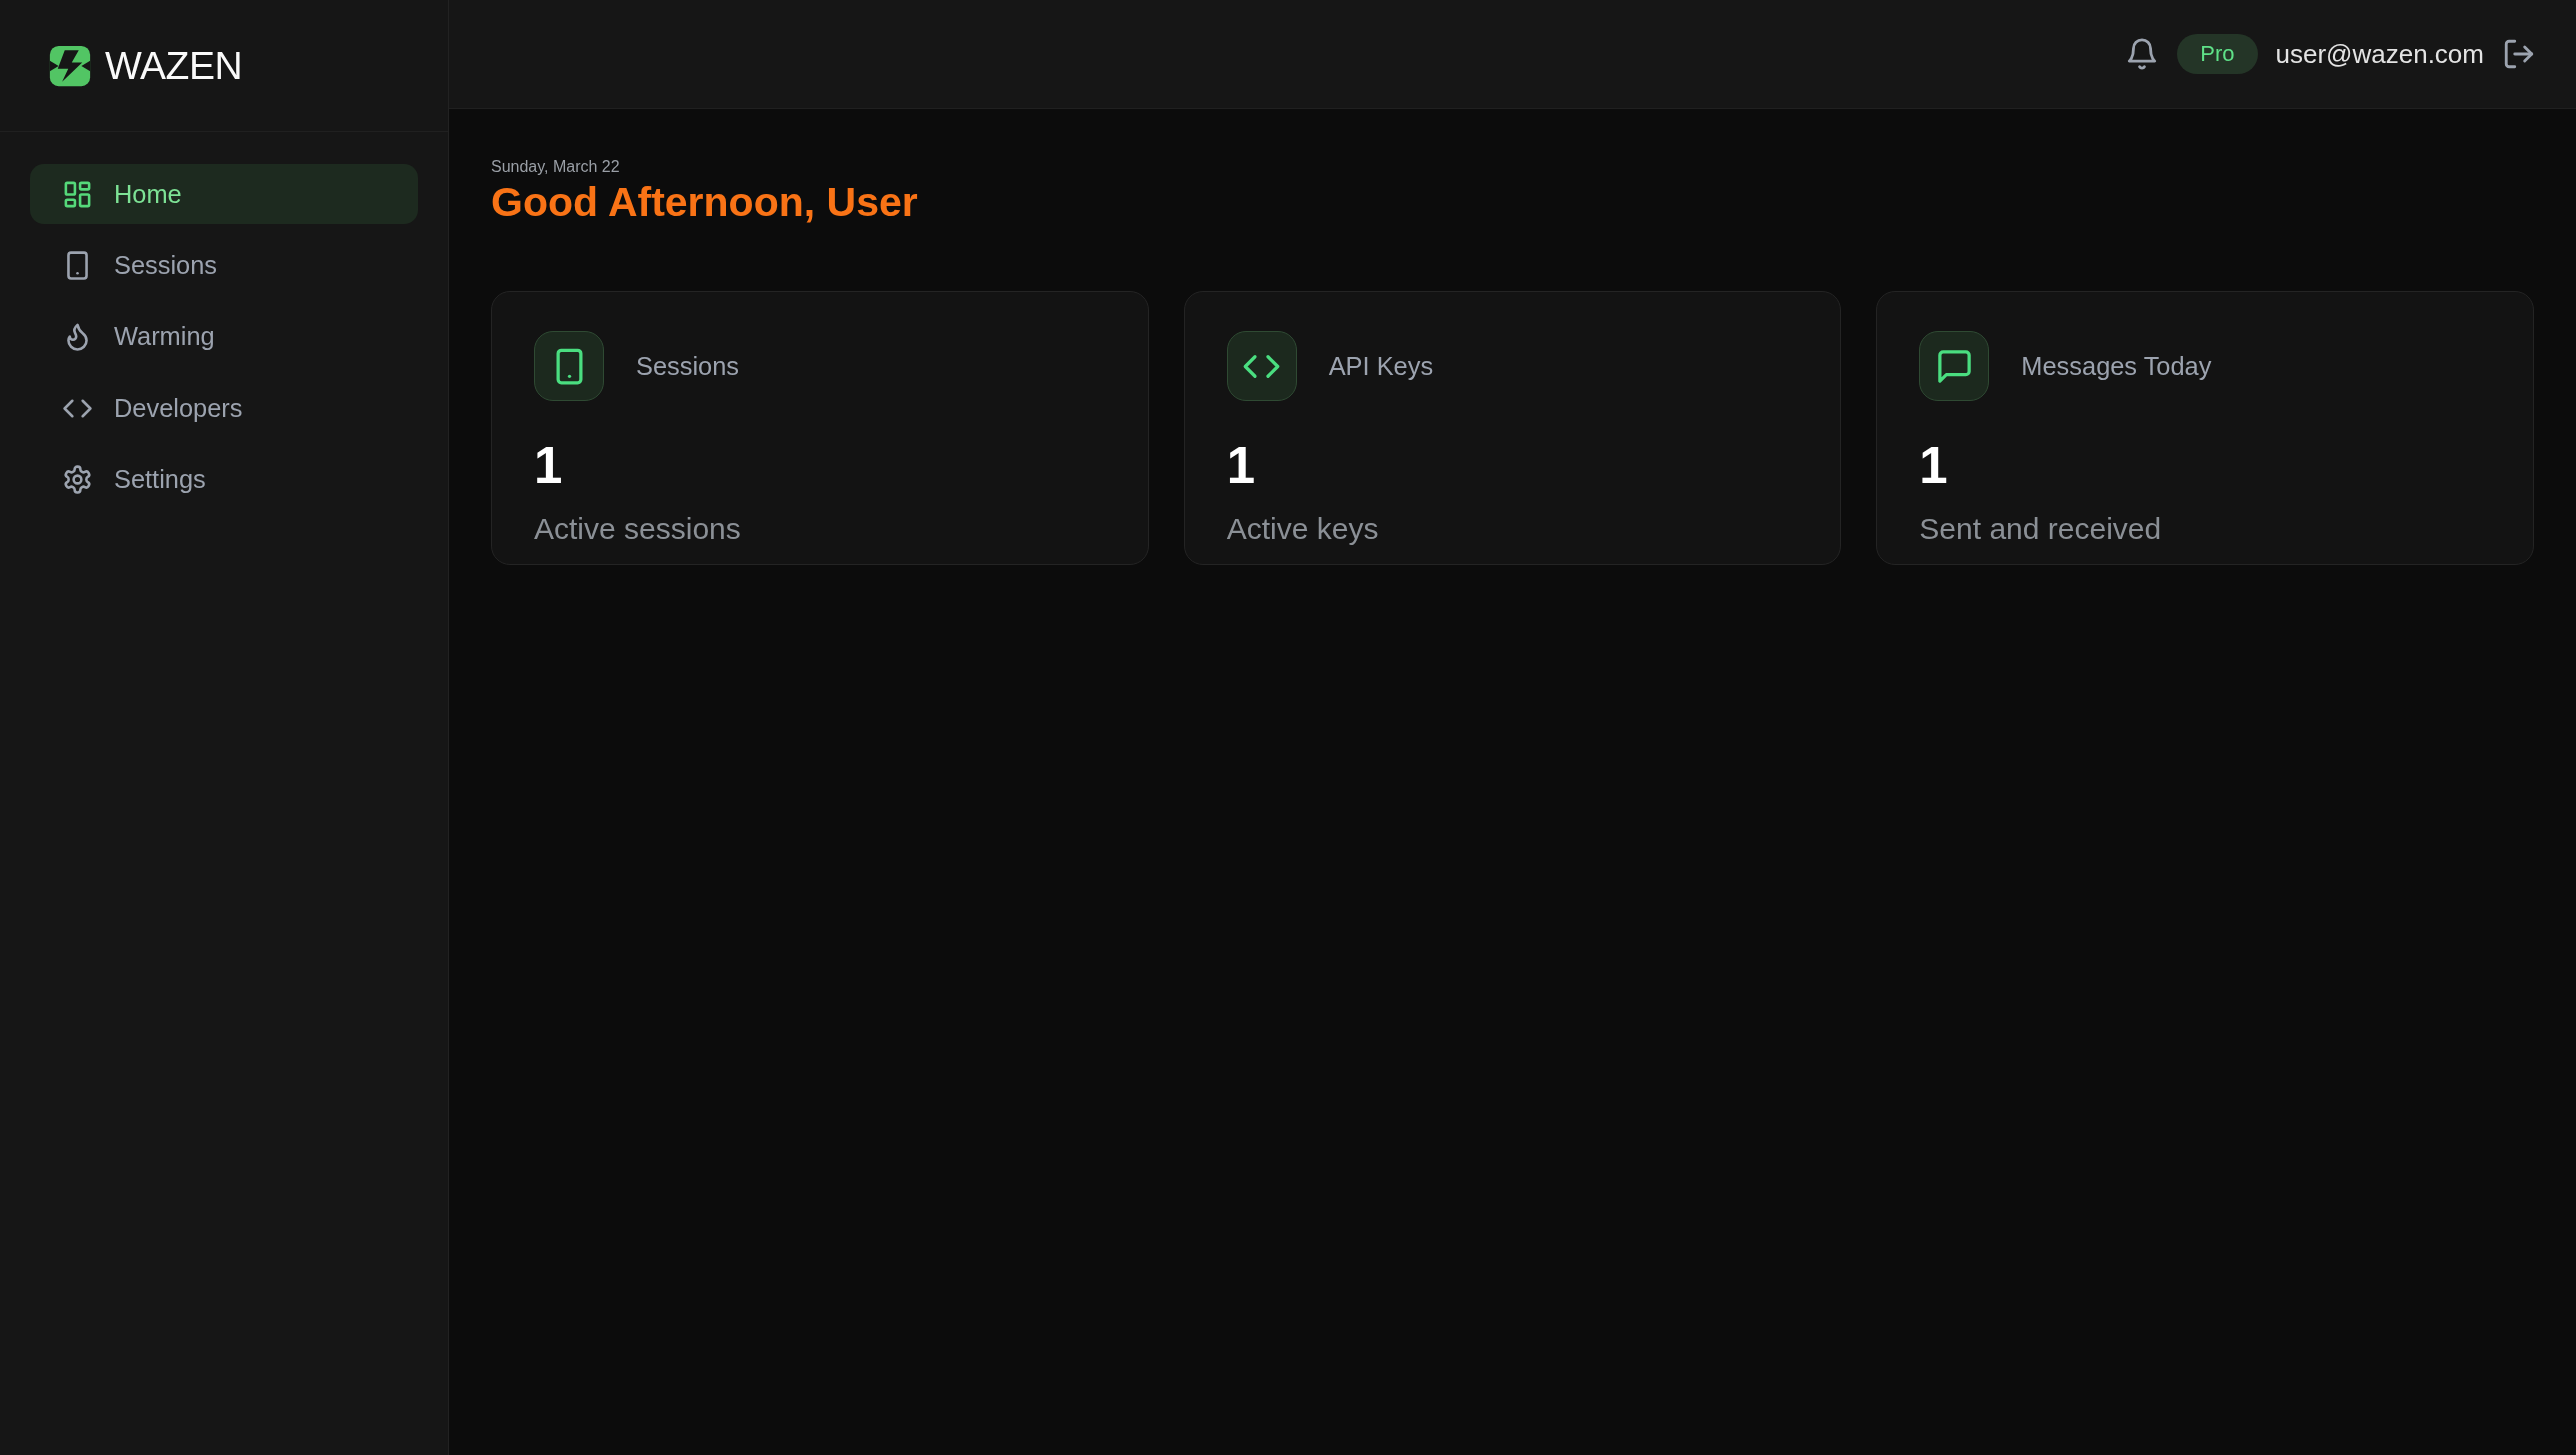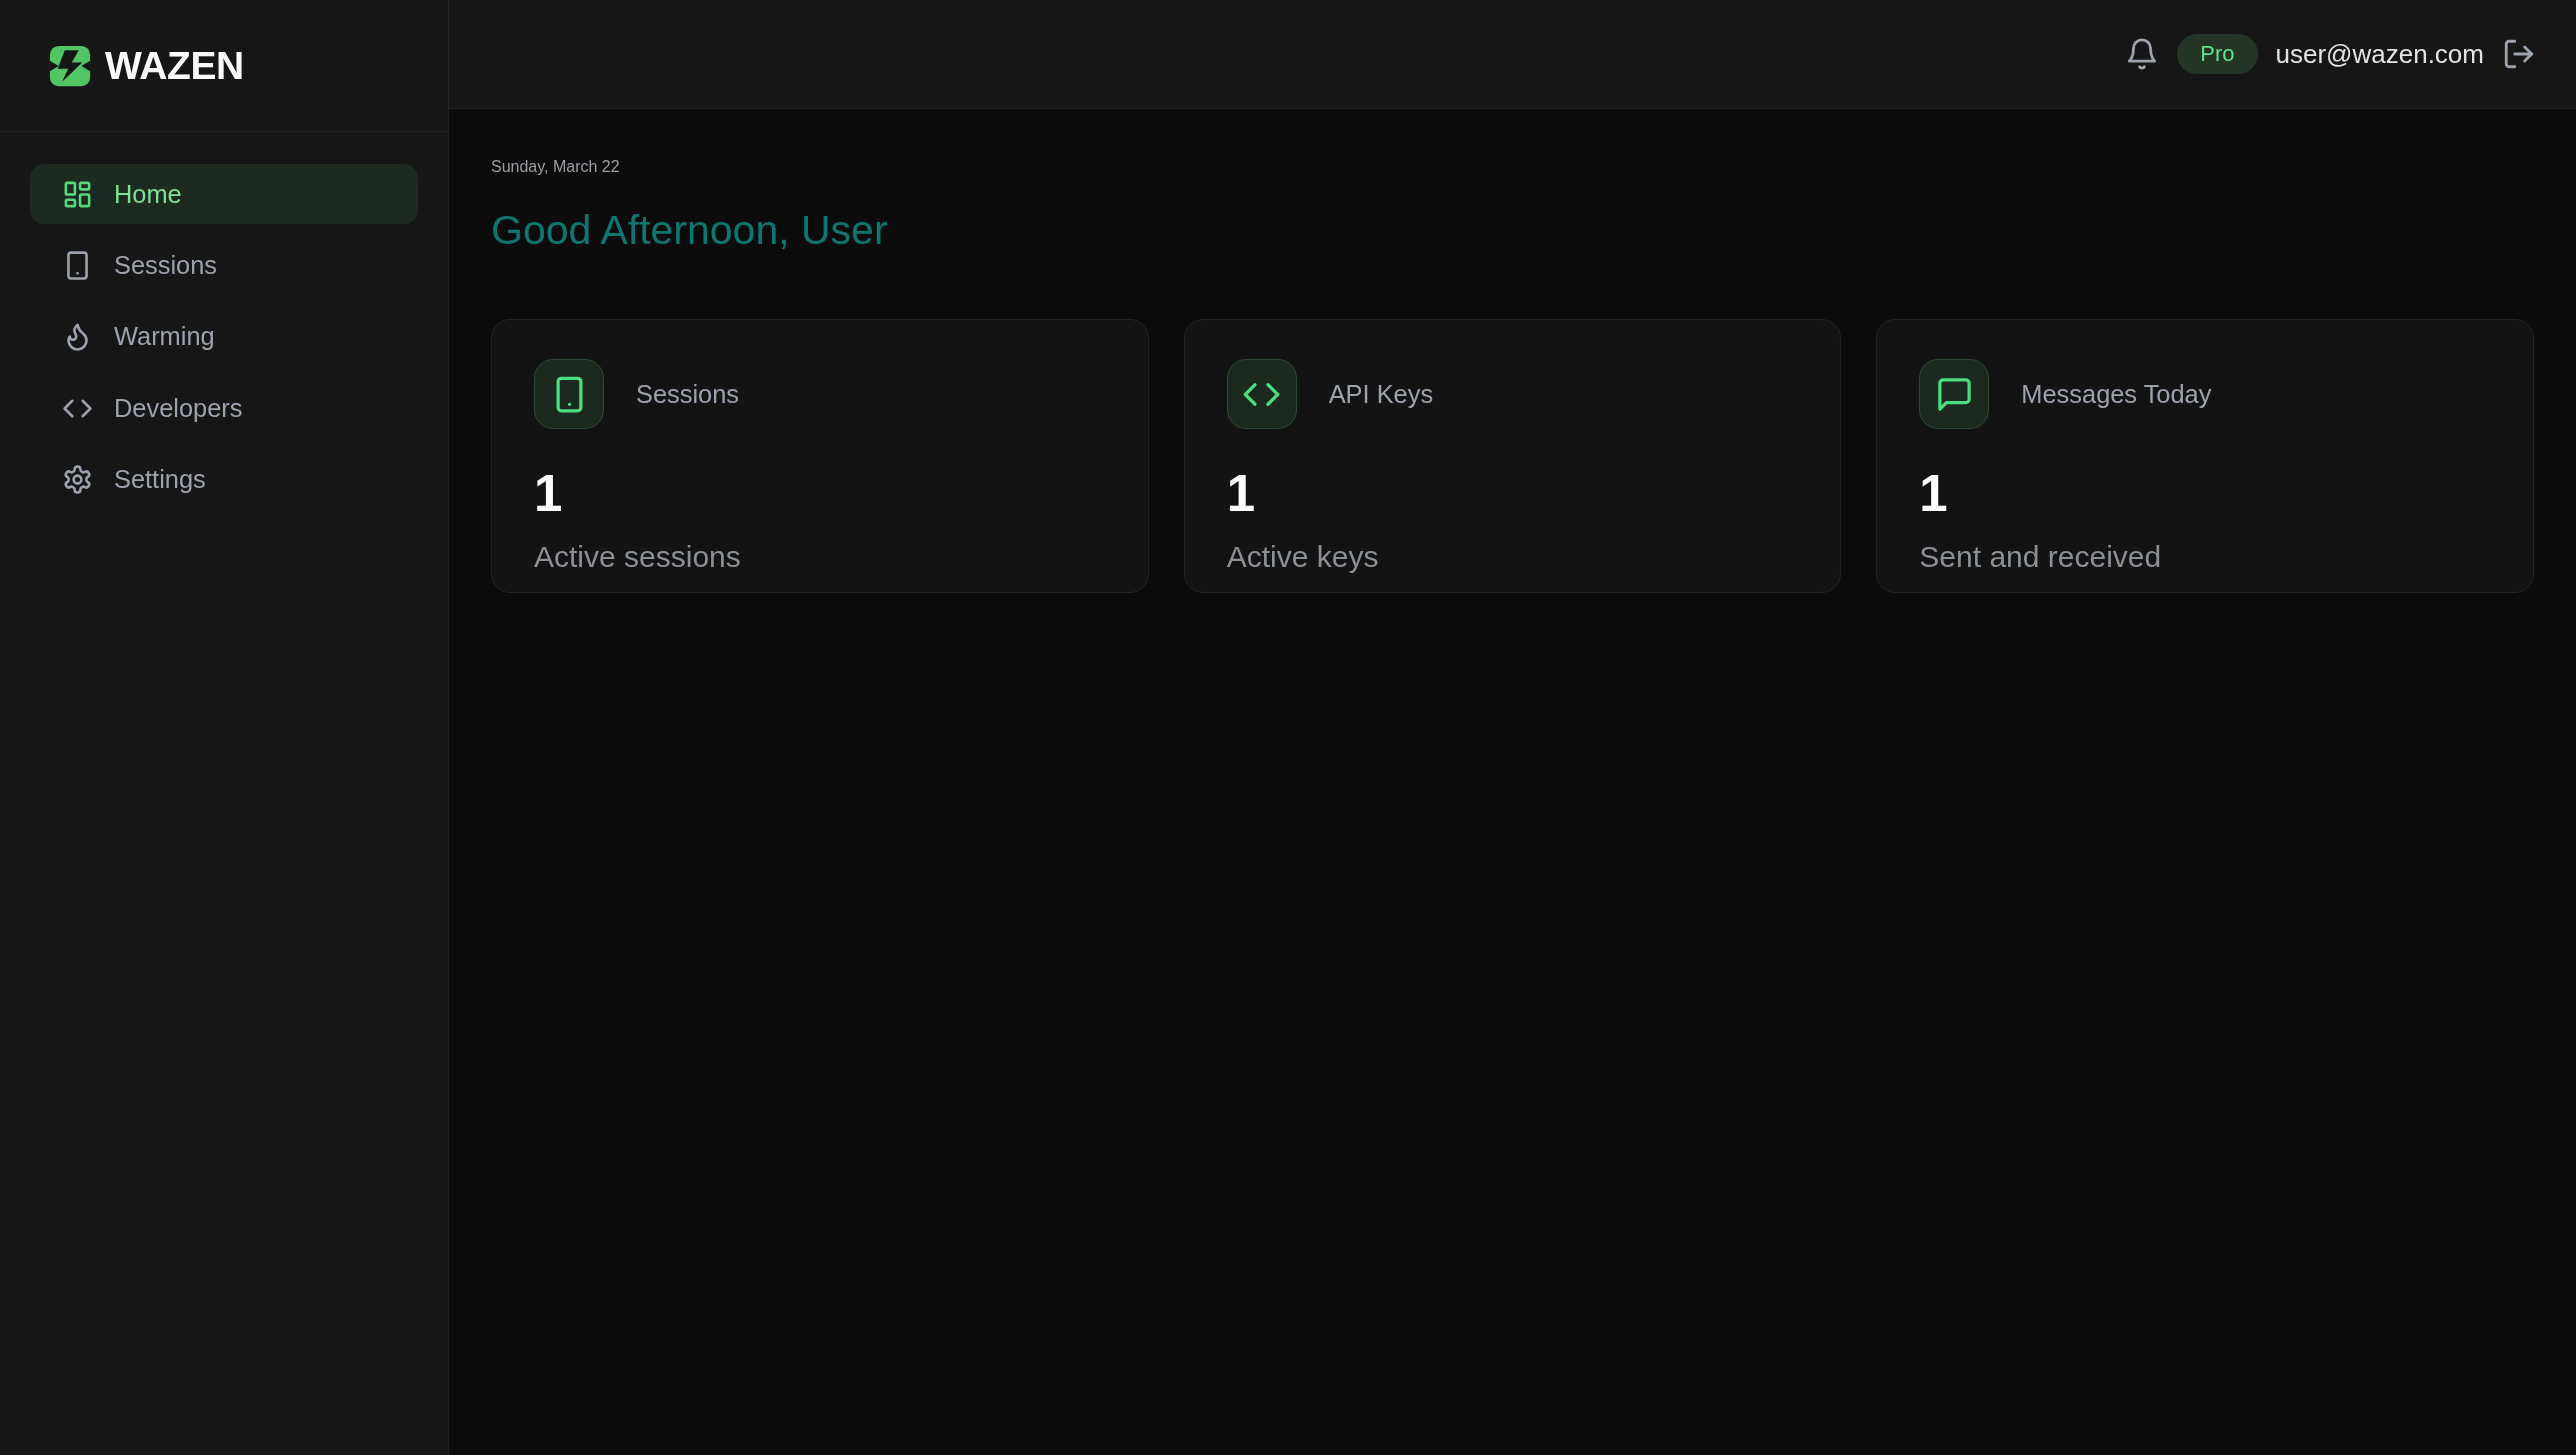--- a/index.html
+++ b/index.html
@@ -21,21 +21,21 @@
     display:flex; flex-direction:column;
   }
   .logo-section {
     height:132px; min-height:132px;
     display:flex; align-items:center;
     padding:0 49px; gap:14px;
     border-bottom:1.8px solid #202020;
   }
   .logo-mark { width:42px; height:42px; display:flex; }
   .wordmark {
-    font-size:39px; font-weight:700; color:#fafafa; letter-spacing:-0.4px;text-align:right;
+    font-size:39px; font-weight:400; color:#fafafa; letter-spacing:-0.4px;text-align:right;
   }
   .nav { padding:32px 30px; display:flex; flex-direction:column; gap:11.4px; }
   .nav-item {
     height:60px; border-radius:14px;
     display:flex; align-items:center; gap:21px;
     padding:0 32px;
     color:#9ca3af; font-size:25.4px;
     cursor:pointer;
   }
   .nav-item svg { width:31px; height:31px; flex:none; }
@@ -55,21 +55,21 @@
   .icon-btn svg { width:34px; height:34px; }
   .badge {
     background:#243527; color:#5fe188;
     border-radius:876px; padding:7px 23px;
     font-size:22px; font-weight:500;
   }
   .email { font-size:26px; color:#e4e4e4; }
 
   .content { padding:49px 42px; }
   .date { font-size:16px; color:#9a9fa6; }
-  .greeting { font-size:41px; font-weight:400; color:#0f766e; margin-top:31px; }
+  .greeting { font-size:41px; font-weight:700; color:#f97316; margin-top:3px; }
 
   .cards { display:flex; gap:35px; margin-top:65px; }
   .card {
     flex:1; height:274px;
     background:#131313;
     border:1.8px solid #242424;
     border-radius:19px;
     padding:39px 42px;
   }
   .card-head { display:flex; align-items:center; gap:32px; }

